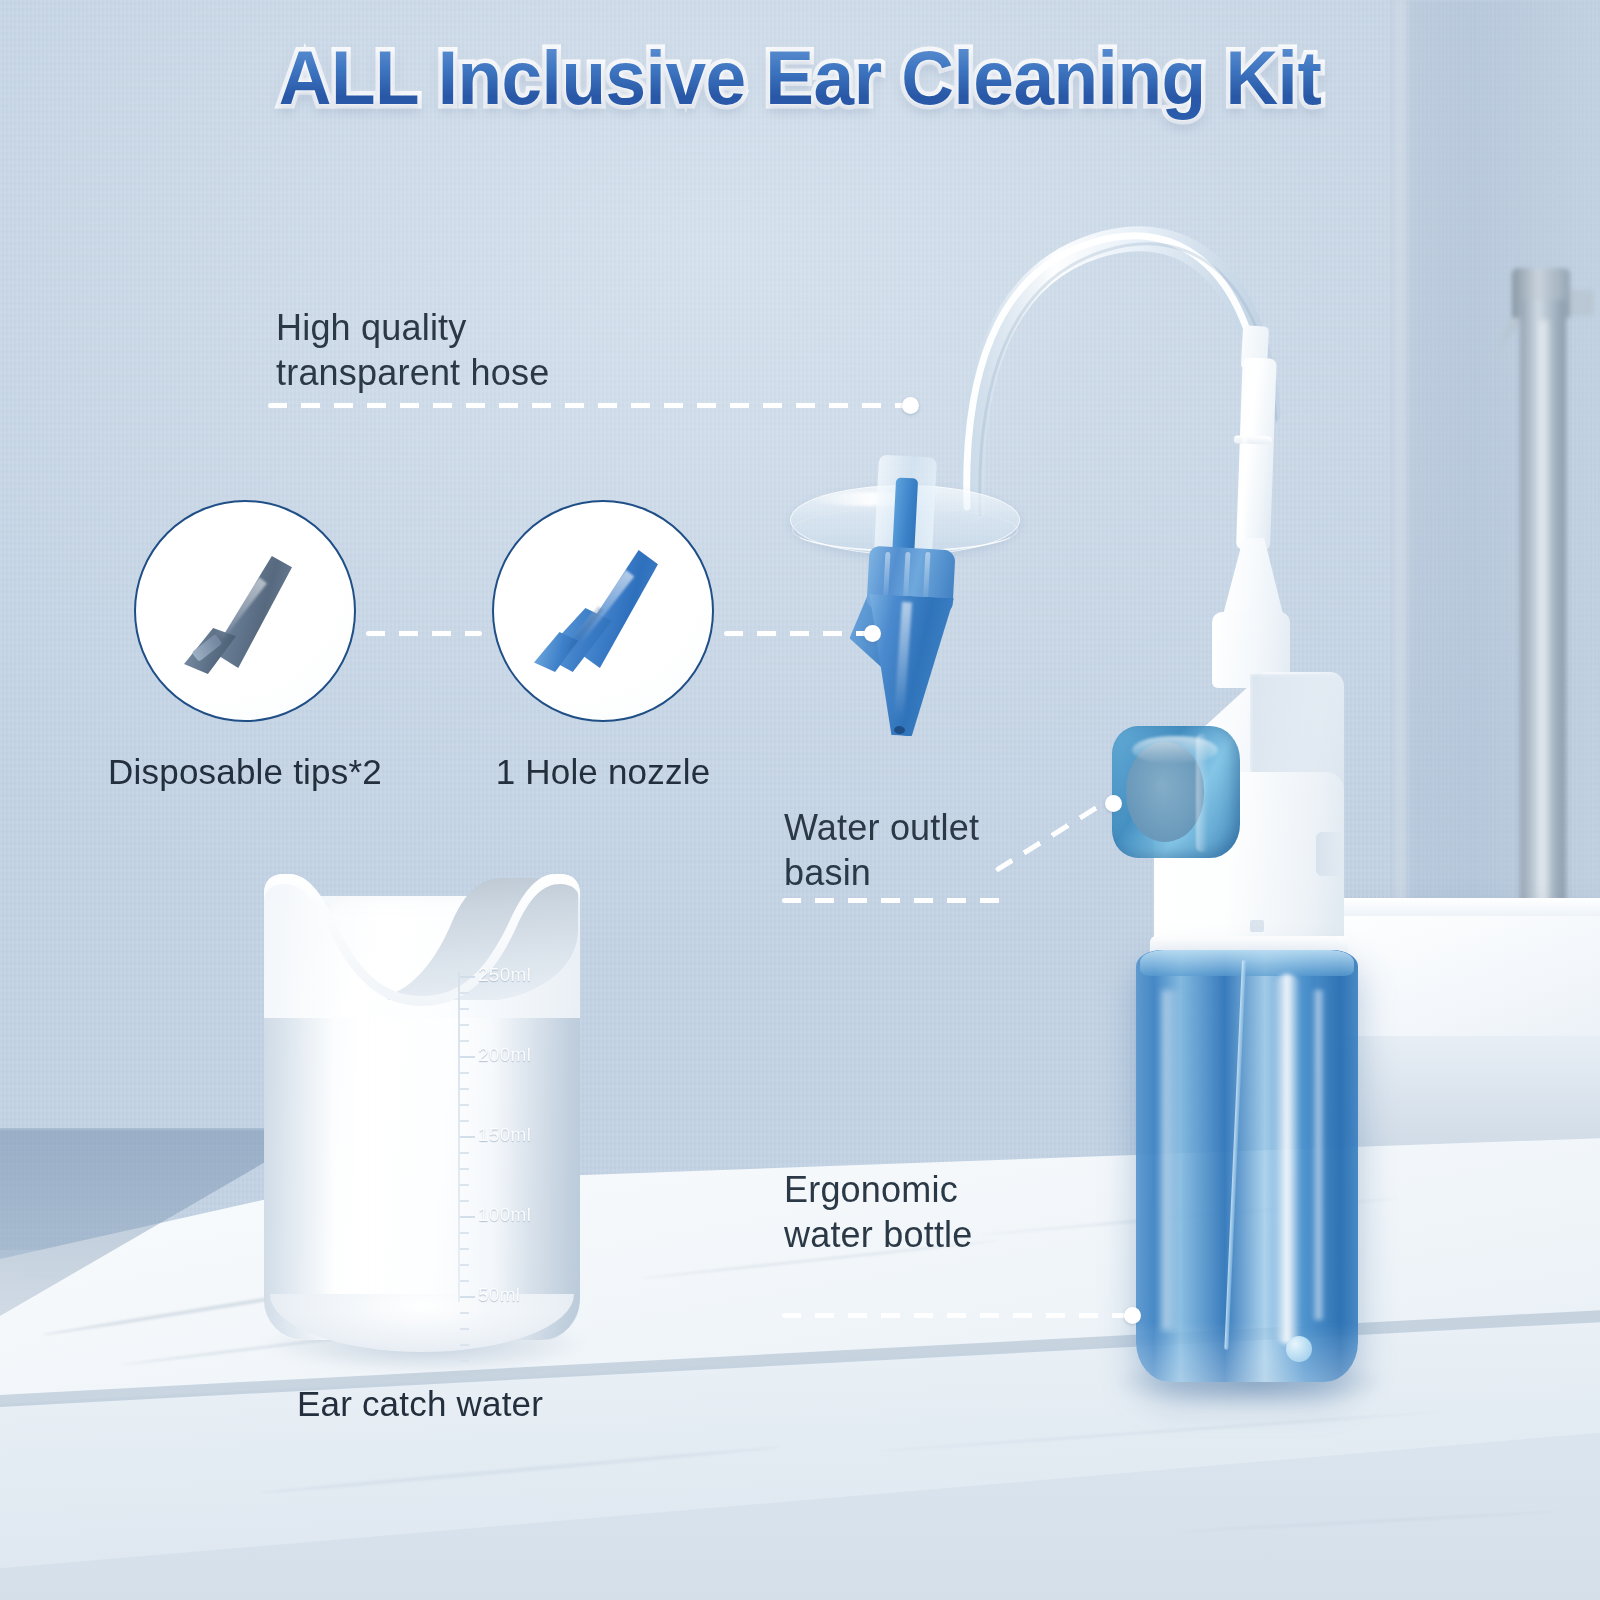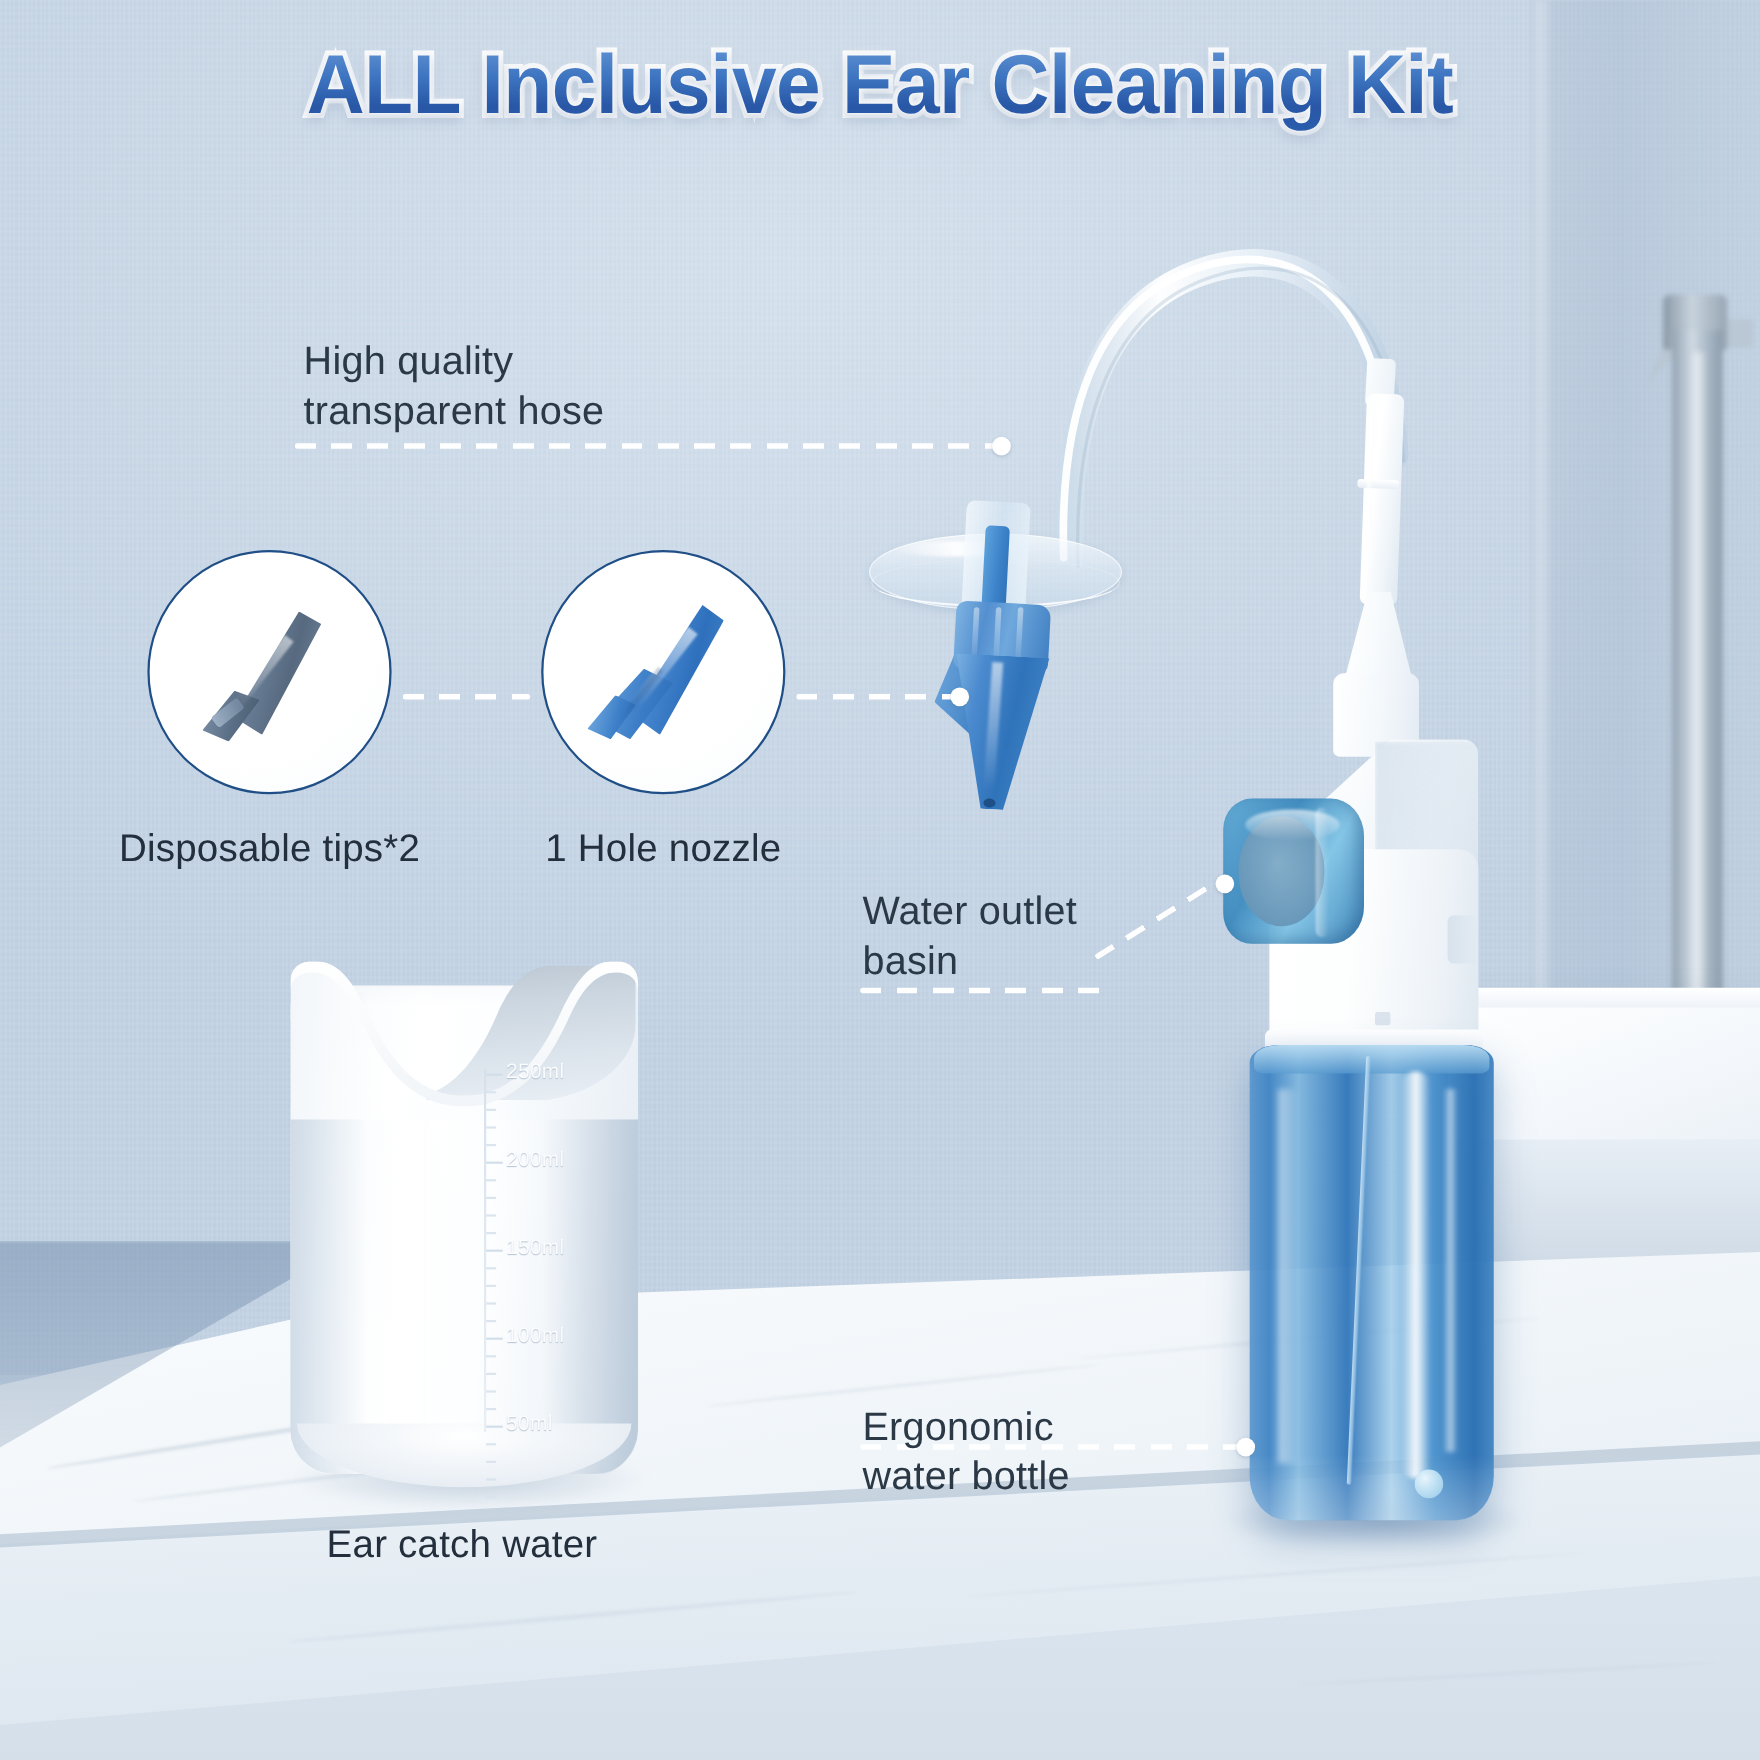--- a/index.html
+++ b/index.html
@@ -166,21 +166,21 @@
     background:radial-gradient(ellipse at 50% 20%, #ffffff 0%, #edf2f7 55%, #dbe4ec 100%);
     border-radius:0 0 50% 50%/0 0 100% 100%;
   }
   .basin-shadow {
     position:absolute; left:10px; top:452px; width:340px; height:60px;
     background:radial-gradient(ellipse at 50% 50%, rgba(120,146,176,.38) 0%, rgba(120,146,176,0) 68%);
     filter:blur(5px);
   }
 
   
-  .scale { position:absolute; left:440px; top:968px; width:110px; height:340px; }
+  .scale { position:absolute; left:458px; top:968px; width:110px; height:340px; }
   .scale-axis {
     position:absolute; left:0; top:4px; width:2px; height:330px;
     background:linear-gradient(180deg, rgba(214,224,234,.95), rgba(226,234,242,.75));
   }
   .tick {
     position:absolute; left:2px; height:2px; width:9px;
     background:rgba(216,226,236,.9);
   }
   .tick.major { width:15px; background:rgba(208,220,232,.95); }
   .scale-lab {
@@ -687,21 +687,21 @@
 
 <div class="dash-h" style="left:782px; top:1313px; width:352px;"></div>
 <div class="dot" style="left:1124px; top:1307px;"></div>
 
 <div class="label" style="left:276px; top:305px;">High quality
 transparent hose</div>
 
 <div class="label" style="left:784px; top:805px;">Water outlet
 basin</div>
 
-<div class="label" style="left:784px; top:1274px;">Ergonomic
+<div class="label" style="left:784px; top:1167px;">Ergonomic
 water bottle</div>
 
 <div class="cap" style="left:85px; top:752px; width:320px;">Disposable tips*2</div>
 
 <div class="cap" style="left:483px; top:752px; width:240px;">1 Hole nozzle</div>
 
 <div class="cap" style="left:230px; top:1384px; width:380px;">Ear catch water</div>
 
 <div id="title-stroke">ALL Inclusive Ear Cleaning Kit</div>
 <div id="title">ALL Inclusive Ear Cleaning Kit</div>

